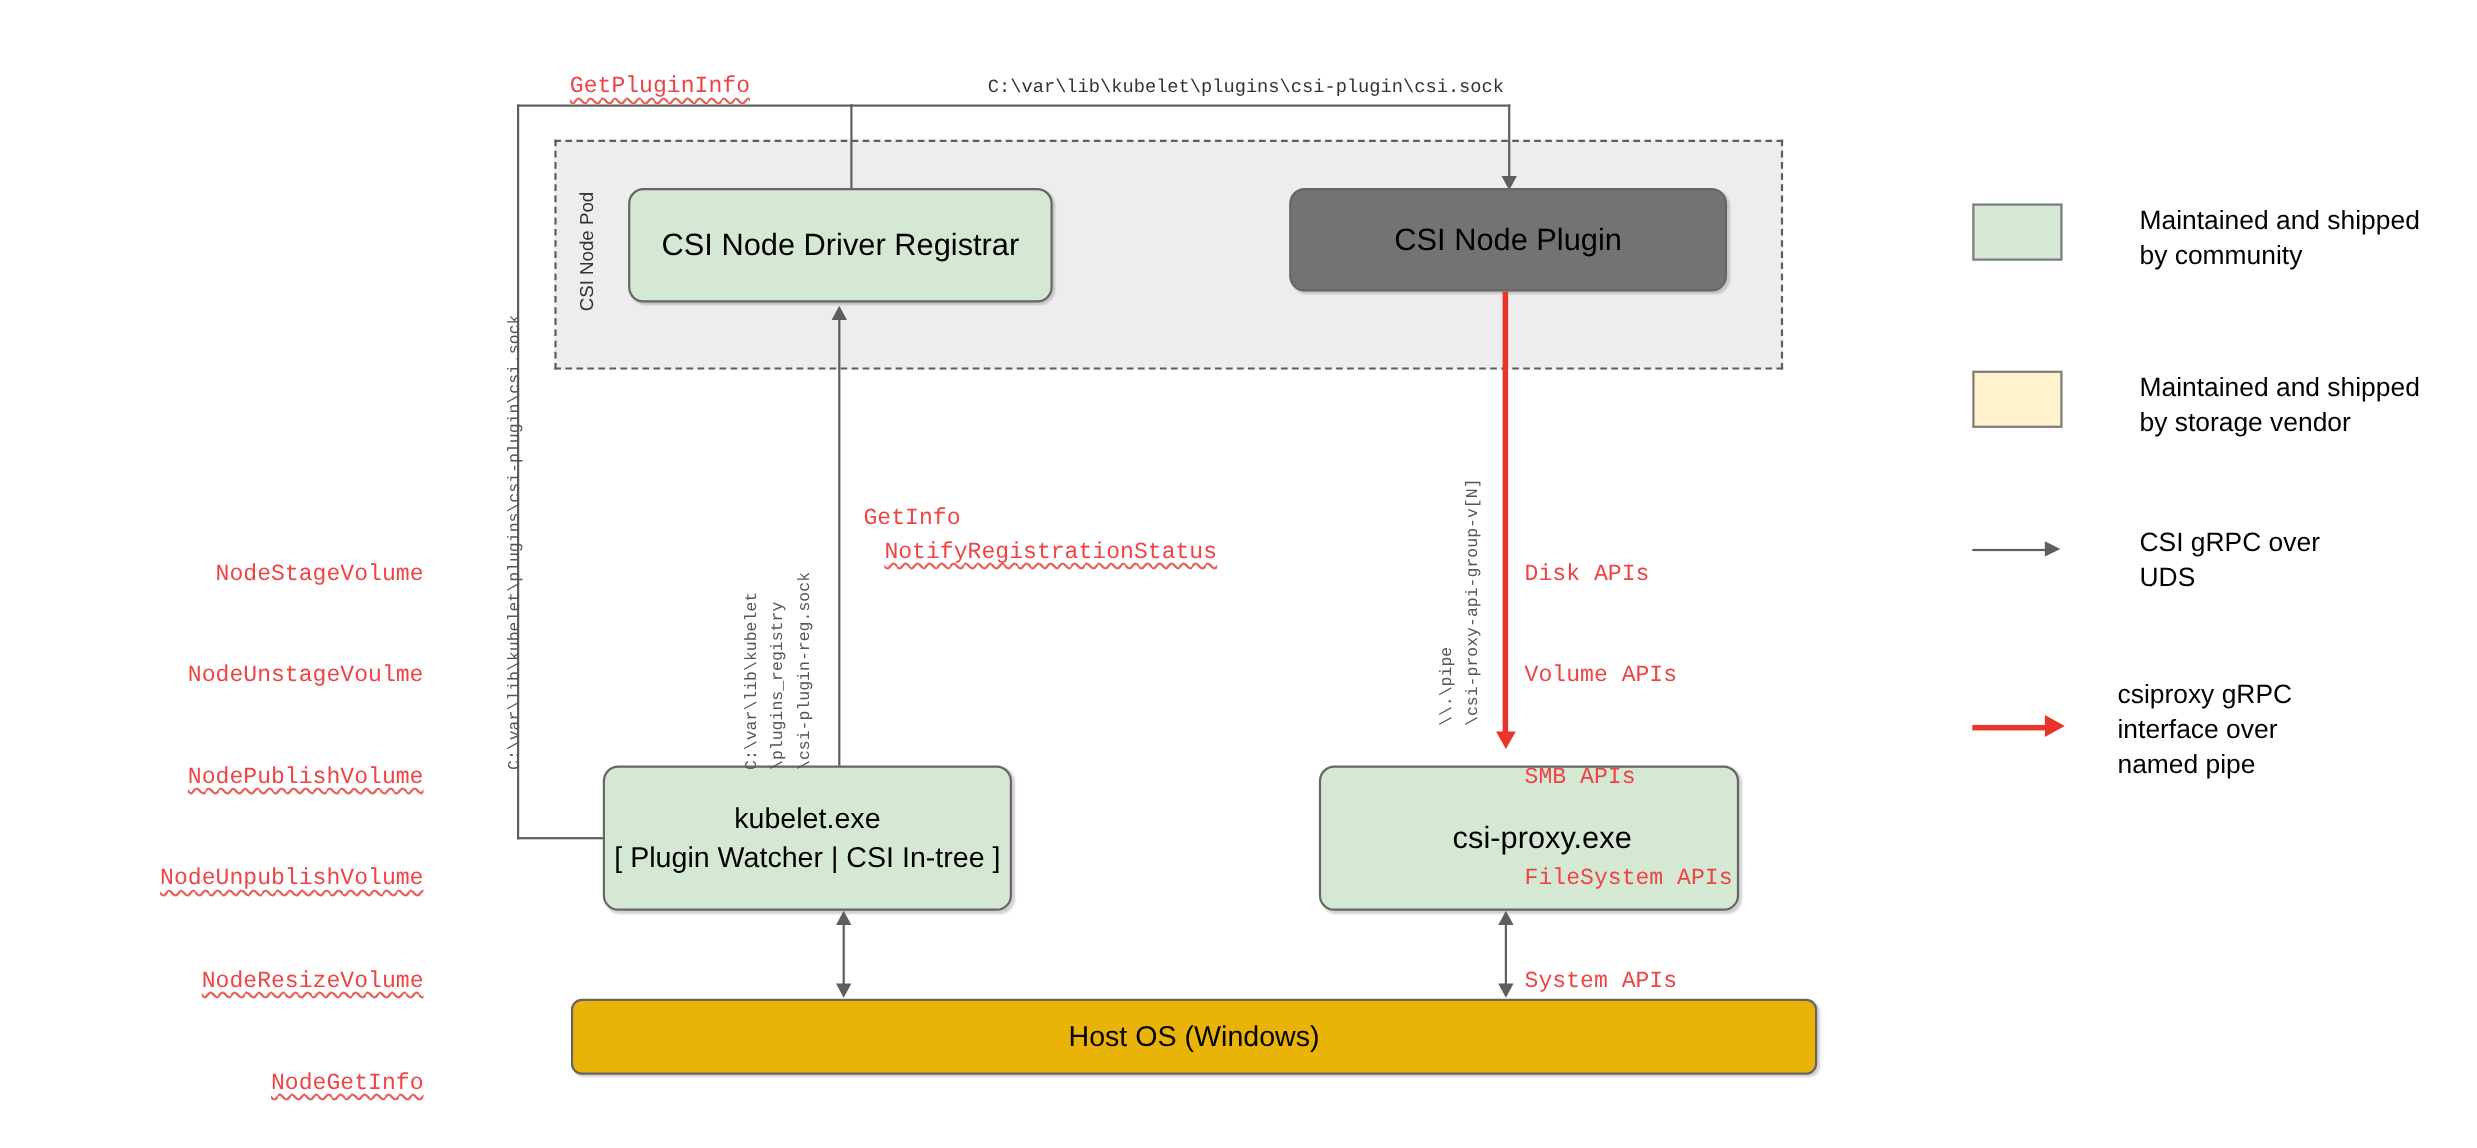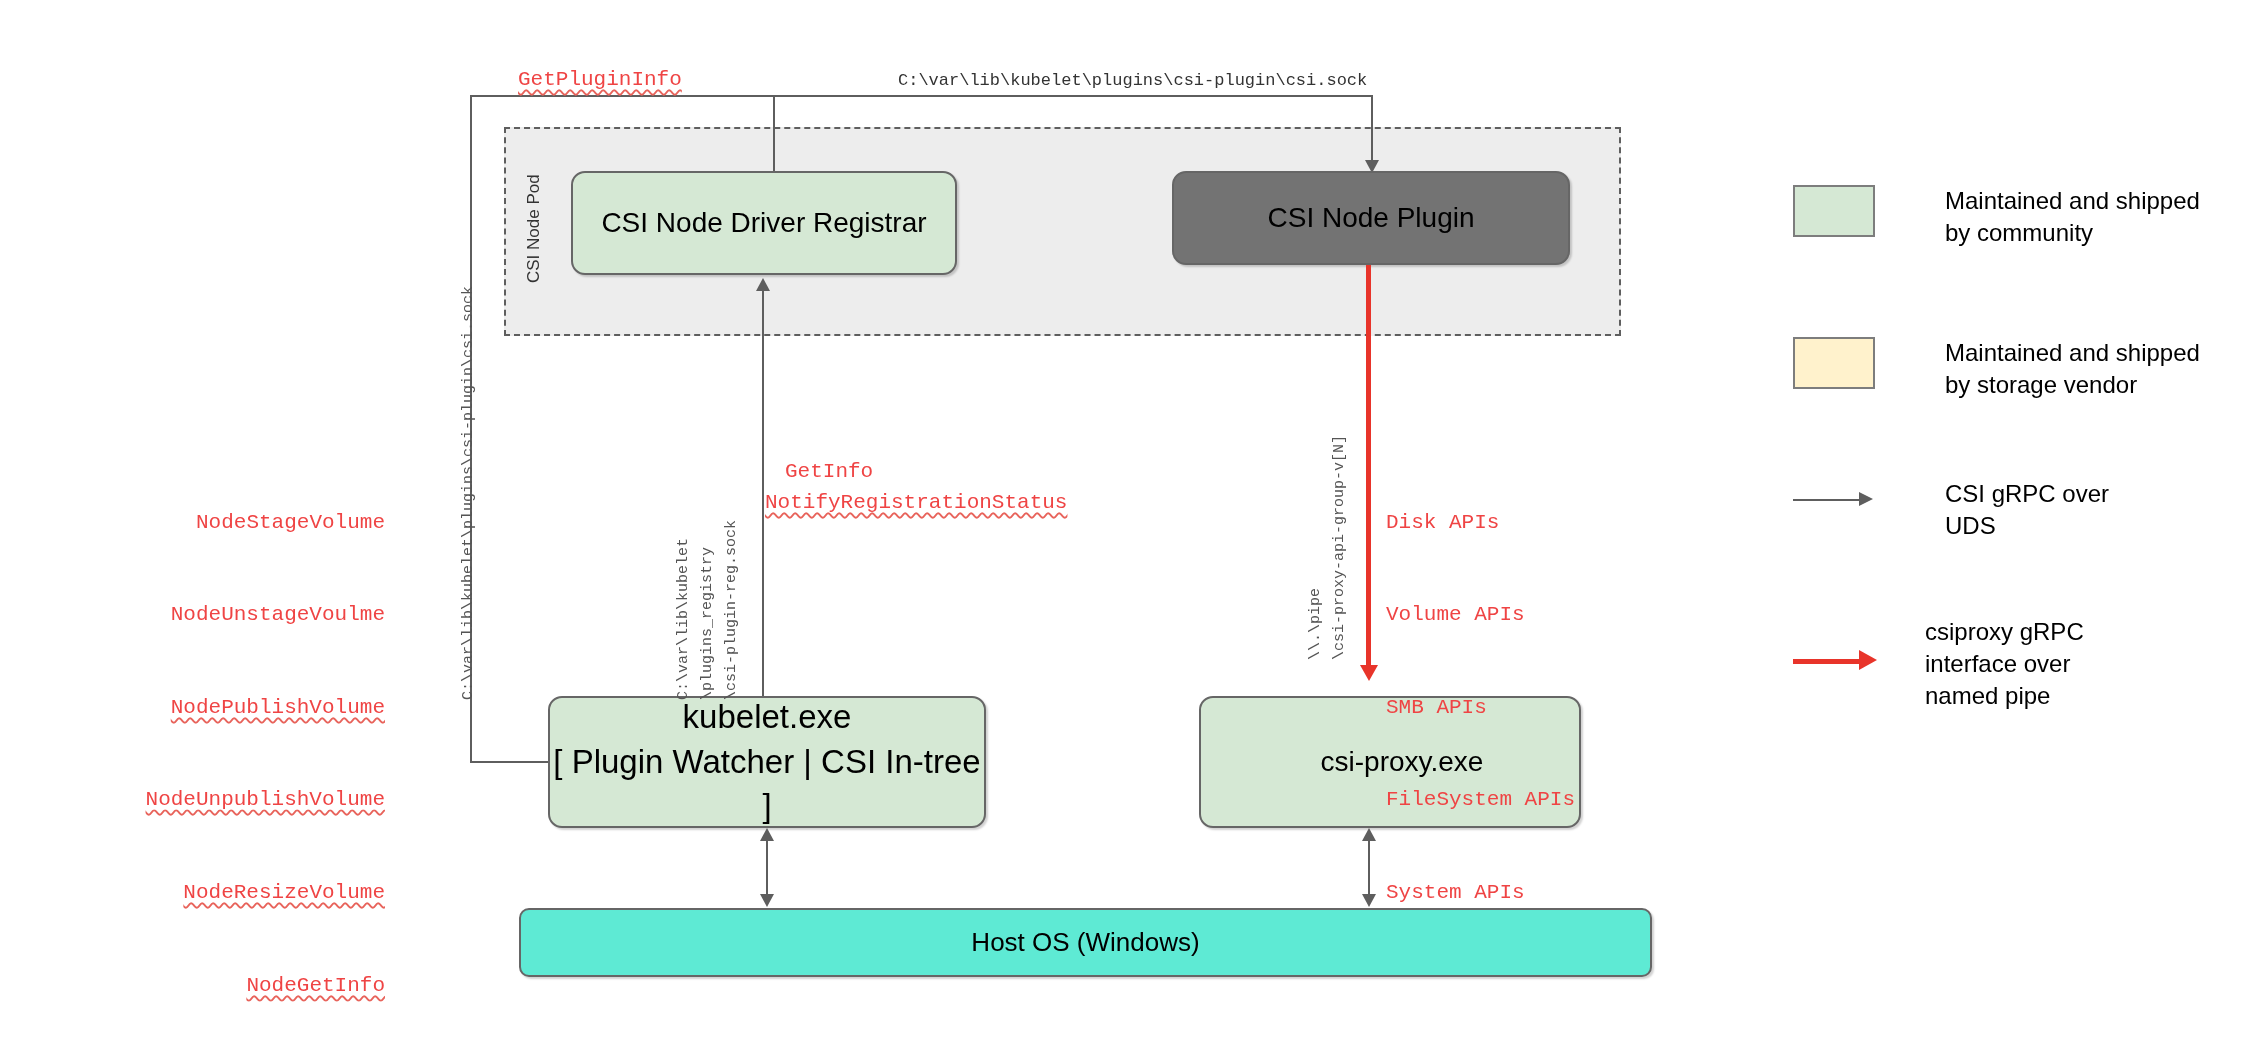--- a/index.html
+++ b/index.html
@@ -11,21 +11,21 @@
     position:absolute;box-sizing:border-box;
     border:2px solid #666666;border-radius:14px;
     display:flex;align-items:center;justify-content:center;
     text-align:center;color:#000000;
     font-family:"Liberation Sans",sans-serif;
     line-height:1.35;
     box-shadow:2px 2px 2px rgba(0,0,0,.18);
   }
   .green{background:#d5e8d4;}
   .yellow{background:#737373;}
-  .blue{background:#5eead4;}
+  .blue{background:#eab308;}
 
   
   #pod-container{
     position:absolute;
     box-sizing:border-box;
     background:#ededed;
     border:2px dashed #5e5e5e;
   }
   #pod-label{
     position:absolute;
@@ -114,42 +114,42 @@
   <div class="txt code-sm" style="left:898px;top:68px;font-size:17px;color:#333;">C:\var\lib\kubelet\plugins\csi-plugin\csi.sock</div>
 
   <div class="node-box green" style="left:571px;top:171px;width:386px;height:104px;font-size:28px;">
     <span>CSI Node Driver Registrar</span>
   </div>
 
   <div class="node-box yellow" style="left:1172px;top:171px;width:398px;height:94px;font-size:28px;">
     <span>CSI Node Plugin</span>
   </div>
 
-  <div class="node-box green" style="left:548px;top:696px;width:438px;height:132px;font-size:33px;flex-direction:column;">
+  <div class="node-box green" style="left:548px;top:696px;width:372px;height:132px;font-size:26px;flex-direction:column;">
     <span>kubelet.exe</span>
     <span>[ Plugin Watcher | CSI In-tree ]</span>
   </div>
 
   <div class="node-box green" style="left:1199px;top:696px;width:382px;height:132px;font-size:28px;padding-left:24px;">
     <span>csi-proxy.exe</span>
   </div>
 
   <div class="node-box blue" style="left:519px;top:908px;width:1133px;height:69px;font-size:26px;border-radius:10px;">
     <span>Host OS (Windows)</span>
   </div>
 
   <div class="ln vline" style="left:762px;top:290px;width:2px;height:406px;"></div>
   <div class="arrow up" style="left:756px;top:278px;"></div>
 
   <div class="txt code-sm rot" style="left:672px;top:700px;font-size:15px;line-height:1.6;"><span>C:\var\lib\kubelet</span>
 <span>\plugins_registry</span>
 <span>\csi-plugin-reg.sock</span></div>
 
   <div class="txt code" style="left:785px;top:457px;">GetInfo</div>
-  <div class="txt code spell" style="left:765px;top:488px;">NotifyRegistrationStatus</div>
+  <div class="txt code spell" style="left:804px;top:488px;">NotifyRegistrationStatus</div>
 
   <div class="ln vline red" style="left:1366px;top:265px;width:5px;height:404px;"></div>
   <div class="arrow down red" style="left:1360px;top:665px;"></div>
 
   <div class="txt code-sm rot" style="left:1304px;top:660px;font-size:15px;line-height:1.6;"><span>\\.\pipe</span>
 <span>\csi-proxy-api-group-v[N]</span></div>
 
   <div class="ln vline" style="left:766px;top:840px;width:2px;height:56px;"></div>
   <div class="arrow up" style="left:760px;top:828px;"></div>
   <div class="arrow down" style="left:760px;top:894px;"></div>

